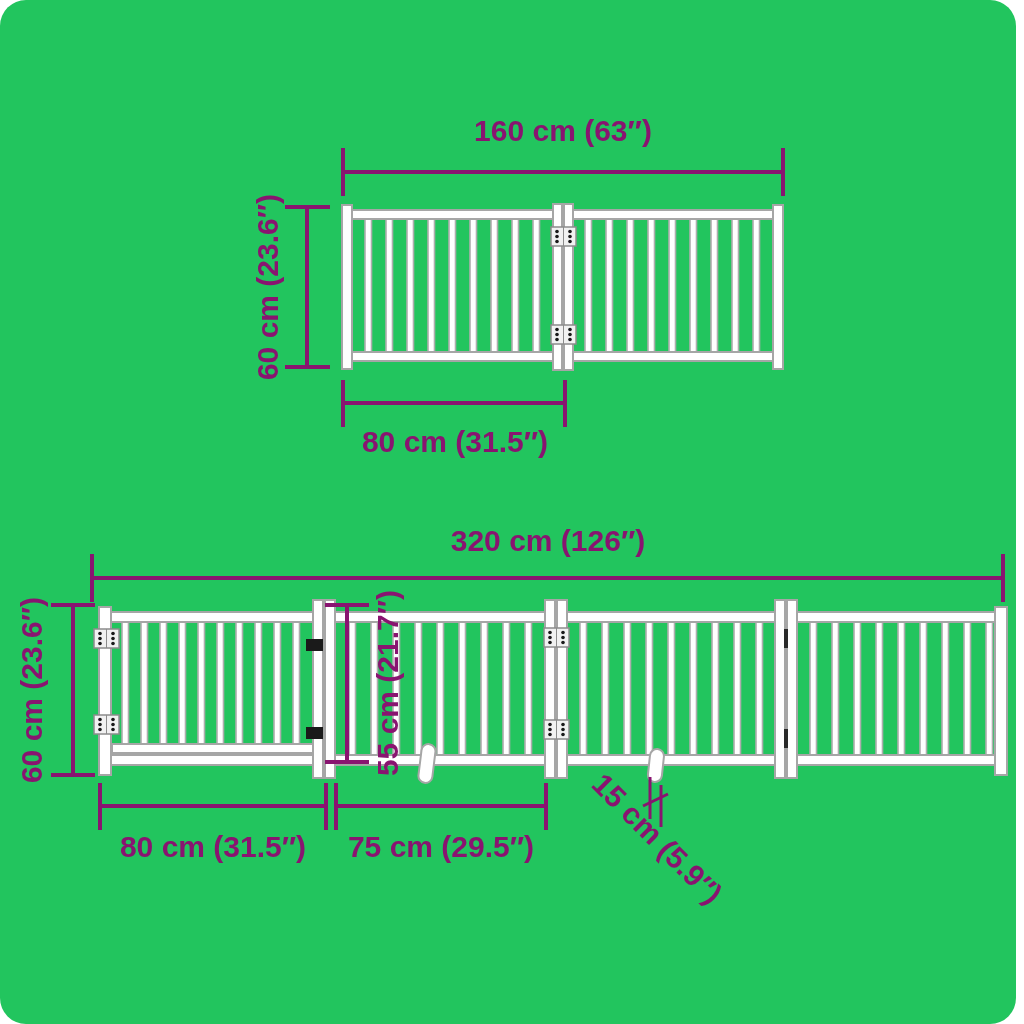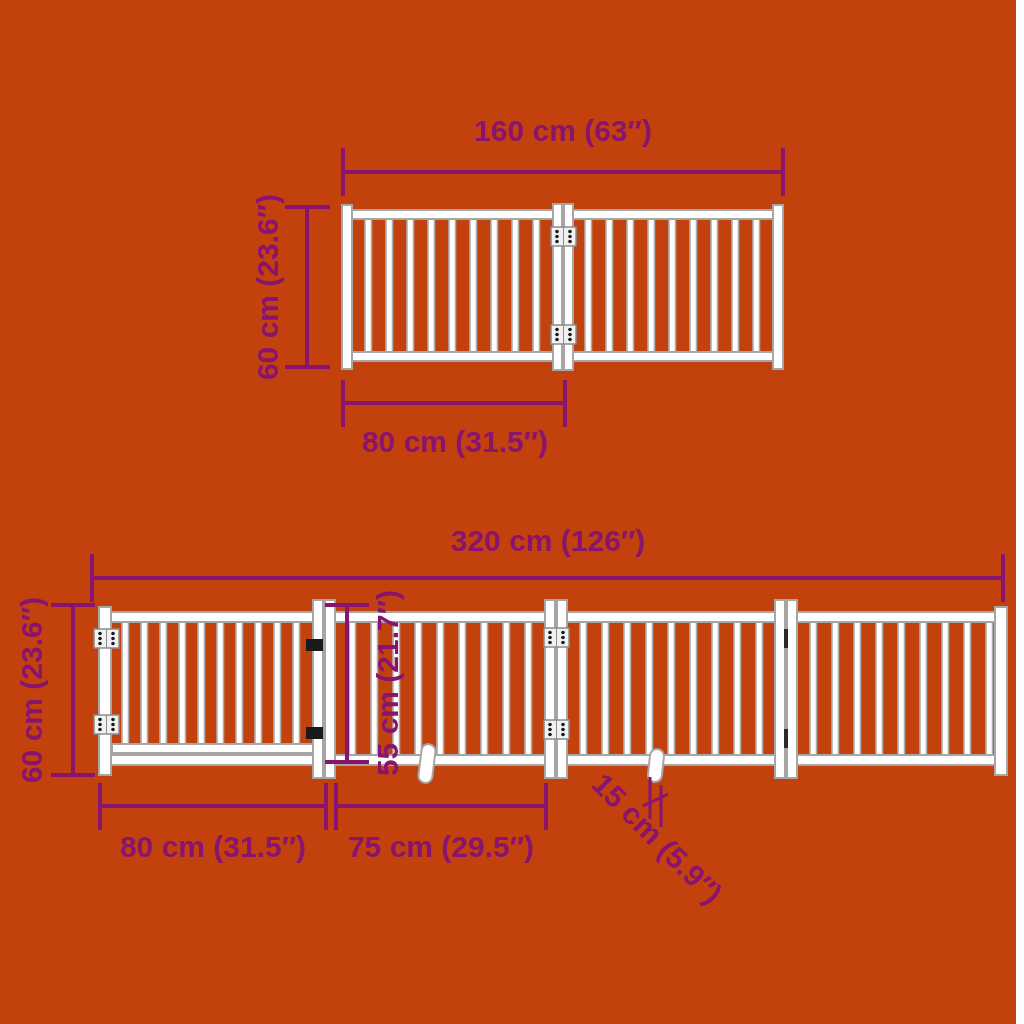--- a/index.html
+++ b/index.html
@@ -1,16 +1,16 @@
 <!DOCTYPE html>
 <html><head>
 <meta charset="utf-8">
 <style>
   html,body{margin:0;padding:0;background:#fff;}
-  .page{position:relative;width:1016px;height:1024px;background:#c2410c;overflow:hidden;}
+  .page{position:relative;width:1016px;height:1024px;background:#22c55e;overflow:hidden;border-radius:26px;}
   svg{display:block;}
   .dim-line{stroke:#891470;stroke-width:4;fill:none;}
   .dim-thin{stroke:#891470;stroke-width:3;fill:none;}
   .dim-label{fill:#891470;font-family:"Liberation Sans",sans-serif;font-weight:700;font-size:30px;}
   .wood{fill:#ffffff;stroke:#a6a6a6;stroke-width:2;}
   .wood-thin{fill:#ffffff;stroke:#adadad;stroke-width:1.6;}
   .hinge-plate{fill:#f1f1f1;stroke:#8c8c8c;stroke-width:1.5;}
   .hinge-dot{fill:#1a1a1a;}
   .hinge-black{fill:#1a1a1a;stroke:none;}
 </style>

